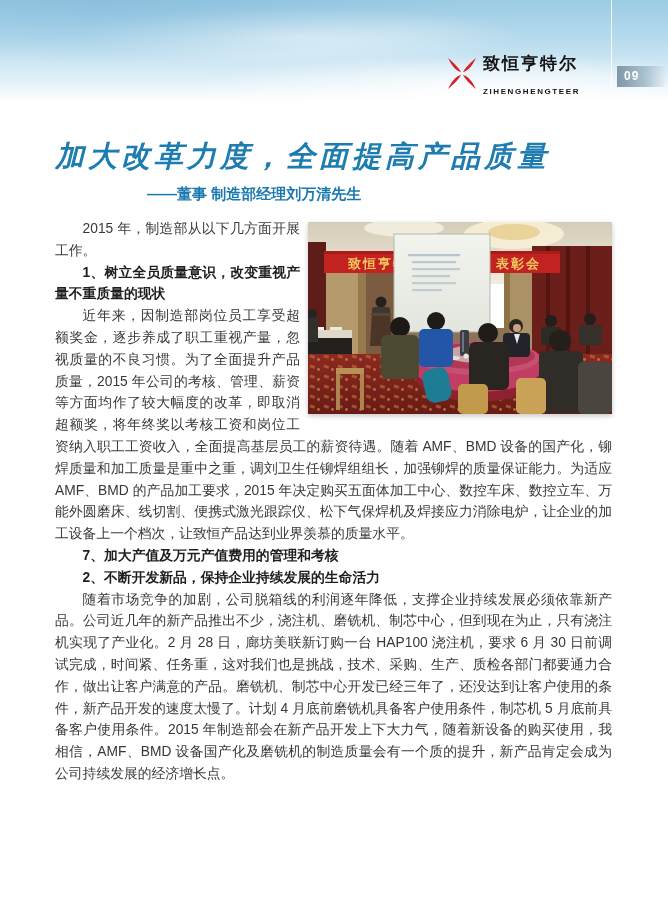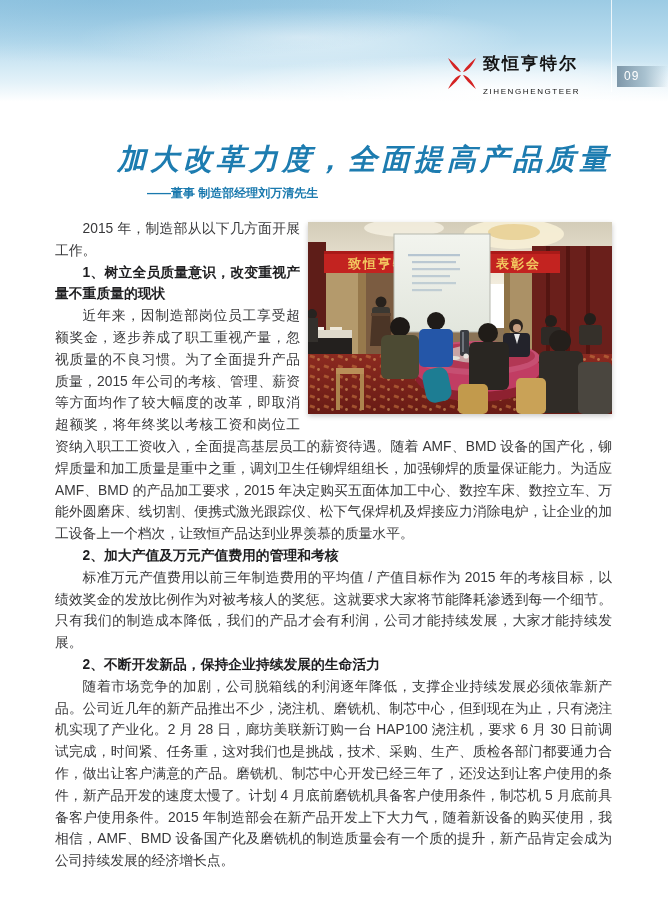--- a/index.html
+++ b/index.html
@@ -12,34 +12,34 @@
     background:
       radial-gradient(ellipse 420px 55px at 72% 88%, rgba(255,255,255,.95), rgba(255,255,255,0) 70%),
       radial-gradient(ellipse 520px 90px at 15% 0%, rgba(120,180,215,.50), rgba(120,180,215,0) 70%),
       radial-gradient(ellipse 300px 40px at 45% 35%, rgba(255,255,255,.55), rgba(255,255,255,0) 75%),
       linear-gradient(180deg,#9ccbe4 0%,#b9dcee 40%,#e4f2f9 78%,#ffffff 96%);
   }
   .header-vline{position:absolute;left:611px;top:0;width:1px;height:92px;background:rgba(255,255,255,.8);}
   .page-badge{
     position:absolute;left:617px;top:66px;width:51px;height:21px;box-sizing:border-box;
     background:linear-gradient(90deg,#7e97a9 0%,#a9c2d0 55%,rgba(233,242,247,0) 100%);
-    color:#ffffff;font-size:12px;font-weight:normal;letter-spacing:1px;line-height:21px;padding-left:7px;
+    color:#ffffff;font-size:12px;font-weight:bold;letter-spacing:1px;line-height:21px;padding-left:7px;
   }
   .logo{position:absolute;left:447px;top:55px;display:flex;align-items:center;gap:6px;}
   .logo-txt{display:flex;flex-direction:column;}
   .logo-cn{font-size:17px;font-weight:800;letter-spacing:2px;color:#141414;line-height:18px;white-space:nowrap;}
-  .logo-en{font-size:8px;font-weight:400;letter-spacing:1.6px;color:#141414;line-height:9px;margin-top:14px;white-space:nowrap;}
+  .logo-en{font-size:8px;font-weight:700;letter-spacing:1.6px;color:#141414;line-height:9px;margin-top:14px;white-space:nowrap;}
 
   
   .content{position:absolute;left:55px;top:141px;width:557px;}
   .title{
-    text-align:right;color:#1d7cb0;font-size:29px;font-weight:900;letter-spacing:4px;
-    font-family:Liberation Serif, serif;font-style:italic;line-height:36px;white-space:nowrap;
+    text-align:left;color:#1d7cb0;font-size:29px;font-weight:900;letter-spacing:4px;
+    font-family:Liberation Mono, monospace;font-style:italic;line-height:36px;white-space:nowrap;
   }
-  .subtitle{color:#1a79ae;font-weight:700;font-size:12px;line-height:19px;margin-top:7px;}
+  .subtitle{color:#1a79ae;font-weight:700;font-size:15px;line-height:19px;margin-top:7px;}
   .sub1{padding-left:92px;}
   .sub2{padding-left:122px;}
   .article{margin-top:15px;font-size:13.8px;line-height:21.8px;color:#38383a;text-align:justify;}
   .para{margin:0;text-indent:2em;}
   .para.heading{font-weight:700;color:#1e1e20;}
   figure.photo{
     float:right;width:304px;height:192px;margin:4px 0 8px 8px;padding:0;
     box-shadow:0 2px 5px rgba(0,0,0,.22);background:#fff;
   }
   figure.photo svg{display:block;}
@@ -178,20 +178,19 @@
           <rect x="28" y="146" width="28" height="6" fill="#b98f58"></rect>
           <rect x="150" y="162" width="30" height="30" rx="5" fill="#c29a4c"></rect>
           <rect x="208" y="156" width="30" height="36" rx="5" fill="#c9a257"></rect>
           <rect x="116" y="146" width="26" height="34" rx="9" fill="#1d7d93" transform="rotate(-12 129 163)"></rect>
         </svg>
       </figure>
 
     <p class="para">2015 年，制造部从以下几方面开展工作。</p>
         <p class="para heading">1、树立全员质量意识，改变重视产量不重质量的现状</p>
         <p class="para">近年来，因制造部岗位员工享受超额奖金，逐步养成了职工重视产量，忽视质量的不良习惯。为了全面提升产品质量，2015 年公司的考核、管理、薪资等方面均作了较大幅度的改革，即取消超额奖，将年终奖以考核工资和岗位工资纳入职工工资收入，全面提高基层员工的薪资待遇。随着 AMF、BMD 设备的国产化，铆焊质量和加工质量是重中之重，调刘卫生任铆焊组组长，加强铆焊的质量保证能力。为适应 AMF、BMD 的产品加工要求，2015 年决定购买五面体加工中心、数控车床、数控立车、万能外圆磨床、线切割、便携式激光跟踪仪、松下气保焊机及焊接应力消除电炉，让企业的加工设备上一个档次，让致恒产品达到业界羡慕的质量水平。</p>
-        <p class="para heading">2、加大产值及万元产值费用的管理和考核</p>
-        <p class="para">标准万元产值费用以前三年制造费用的平均值 / 产值目标作为 2015 年的考核目标，以绩效奖金的发放比例作为对被考核人的奖惩。这就要求大家将节能降耗渗透到每一个细节。只有我们的制造成本降低，我们的产品才会有利润，公司才能持续发展，大家才能持续发展。</p>
+        <p class="para heading">7、加大产值及万元产值费用的管理和考核</p>
         <p class="para heading">2、不断开发新品，保持企业持续发展的生命活力</p>
         <p class="para">随着市场竞争的加剧，公司脱箱线的利润逐年降低，支撑企业持续发展必须依靠新产品。公司近几年的新产品推出不少，浇注机、磨铣机、制芯中心，但到现在为止，只有浇注机实现了产业化。2 月 28 日，廊坊美联新订购一台 HAP100 浇注机，要求 6 月 30 日前调试完成，时间紧、任务重，这对我们也是挑战，技术、采购、生产、质检各部门都要通力合作，做出让客户满意的产品。磨铣机、制芯中心开发已经三年了，还没达到让客户使用的条件，新产品开发的速度太慢了。计划 4 月底前磨铣机具备客户使用条件，制芯机 5 月底前具备客户使用条件。2015 年制造部会在新产品开发上下大力气，随着新设备的购买使用，我相信，AMF、BMD 设备国产化及磨铣机的制造质量会有一个质的提升，新产品肯定会成为公司持续发展的经济增长点。</p>
       </div>
   </div>
 
 </div>
 
 </body></html>

